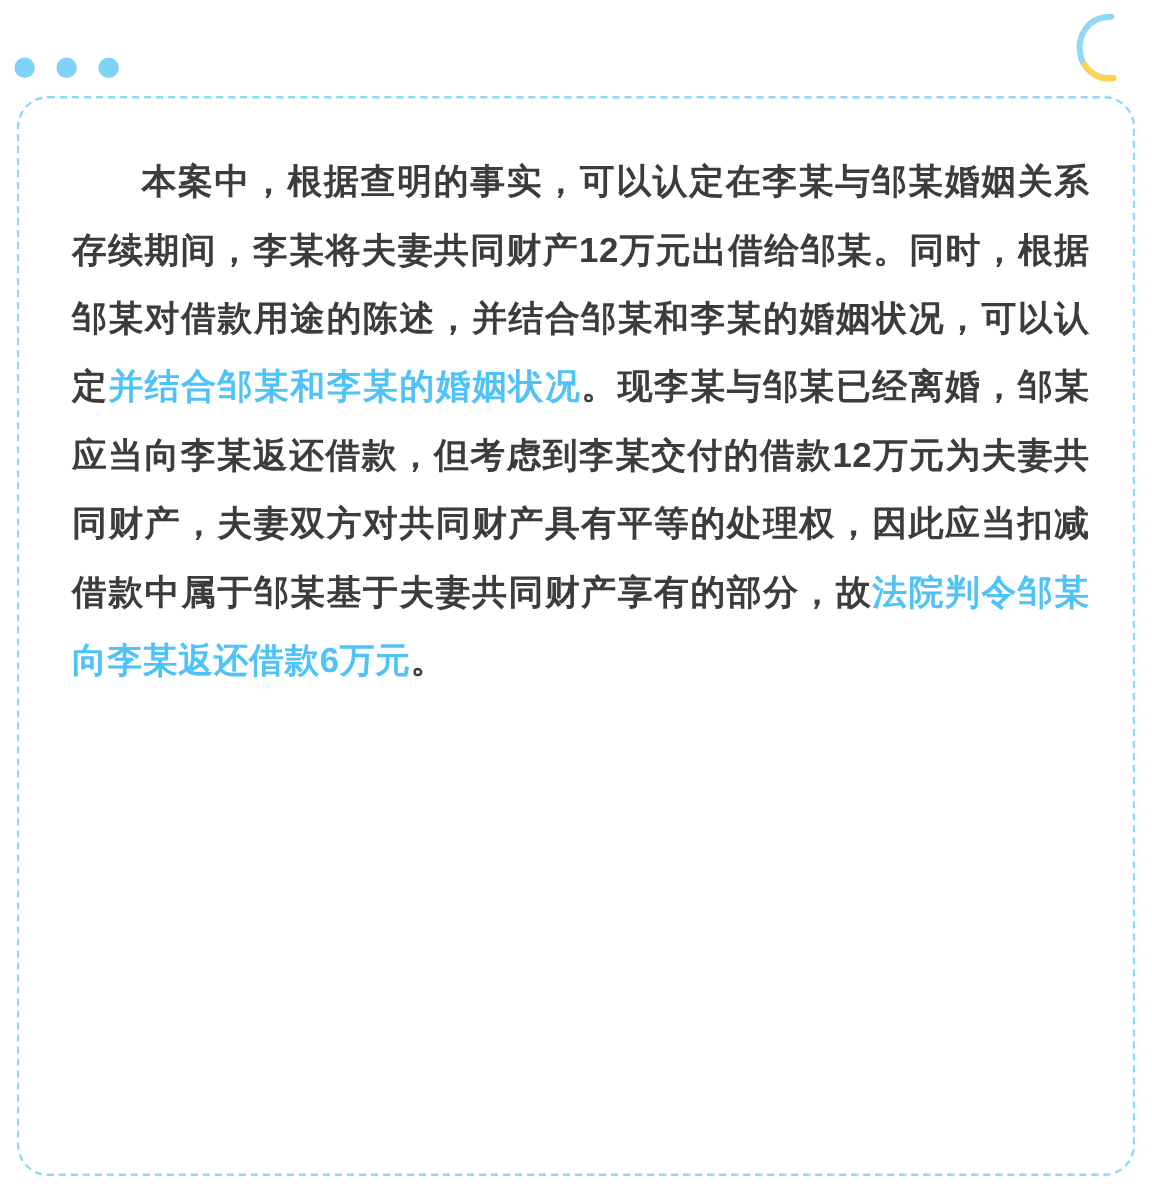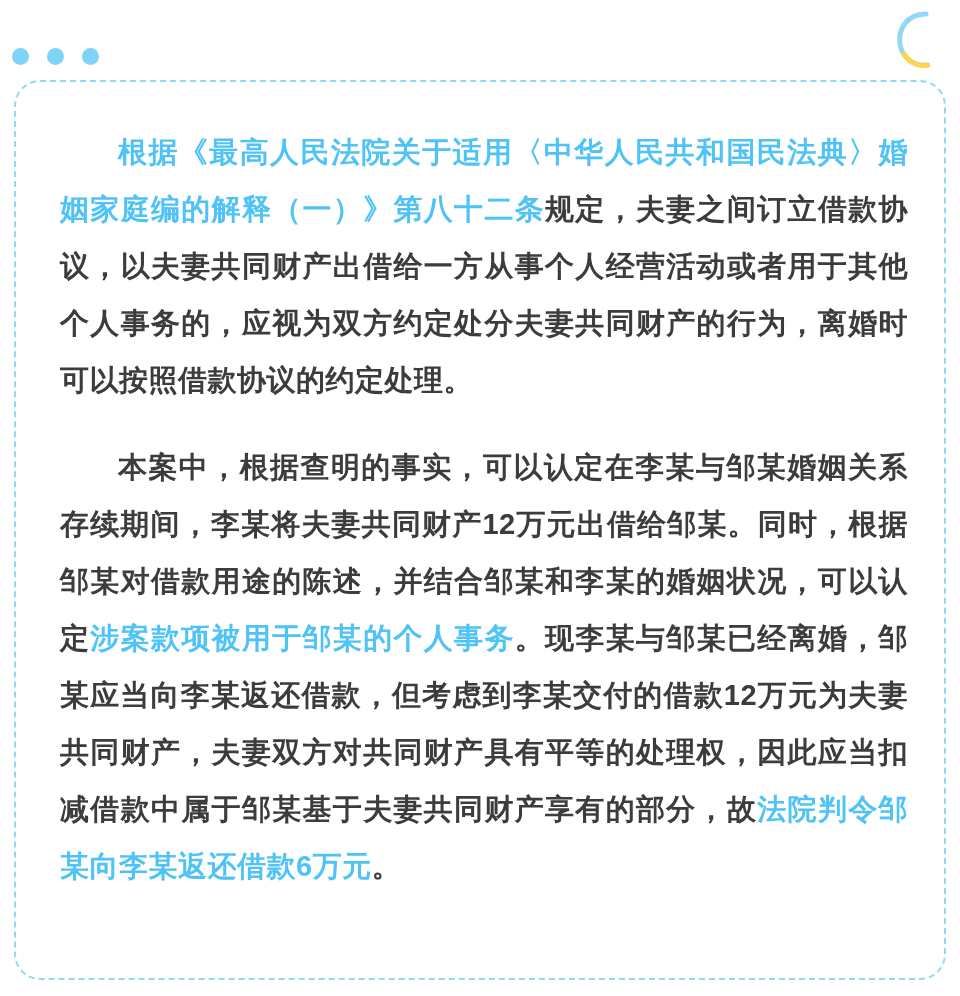--- a/index.html
+++ b/index.html
@@ -108,24 +108,21 @@
     </div>
     <svg class="swoosh" viewBox="0 0 60 62">
       <path d="M44 6 C24 6 16 22 18 36 C20 50 32 58 44 57" fill="none" stroke="#8fd9f7" stroke-width="5" stroke-linecap="round"></path>
       <path d="M22 46 C28 56 38 59 46 57" fill="none" stroke="#ffd34d" stroke-width="5" stroke-linecap="round"></path>
     </svg>
   </div>
 
   <div class="frame">
     <div class="content">
 
-      <p class="para">
-        <span class="hl">根据《最高人民法院关于适用〈中华人民共和国民法典〉婚姻家庭编的解释（一）》第八十二条</span><span class="plain">规定，夫妻之间订立借款协议，以夫妻共同财产出借给一方从事个人经营活动或者用于其他个人事务的，应视为双方约定处分夫妻共同财产的行为，离婚时可以按照借款协议的约定处理。</span>
-      </p>
 
       <p class="para">
-        <span class="plain">本案中，根据查明的事实，可以认定在李某与邹某婚姻关系存续期间，李某将夫妻共同财产12万元出借给邹某。同时，根据邹某对借款用途的陈述，并结合邹某和李某的婚姻状况，可以认定</span><span class="hl">涉案款项被用于邹某的个人事务</span><span class="plain">。现李某与邹某已经离婚，邹某应当向李某返还借款，但考虑到李某交付的借款12万元为夫妻共同财产，夫妻双方对共同财产具有平等的处理权，因此应当扣减借款中属于邹某基于夫妻共同财产享有的部分，故</span><span class="hl">法院判令邹某向李某返还借款6万元</span><span class="plain">。</span>
+        <span class="plain">本案中，根据查明的事实，可以认定在李某与邹某婚姻关系存续期间，李某将夫妻共同财产12万元出借给邹某。同时，根据邹某对借款用途的陈述，并结合邹某和李某的婚姻状况，可以认定</span><span class="hl">并结合邹某和李某的婚姻状况</span><span class="plain">。现李某与邹某已经离婚，邹某应当向李某返还借款，但考虑到李某交付的借款12万元为夫妻共同财产，夫妻双方对共同财产具有平等的处理权，因此应当扣减借款中属于邹某基于夫妻共同财产享有的部分，故</span><span class="hl">法院判令邹某向李某返还借款6万元</span><span class="plain">。</span>
       </p>
 
     </div>
   </div>
 
 </div>
 
 </body></html>

